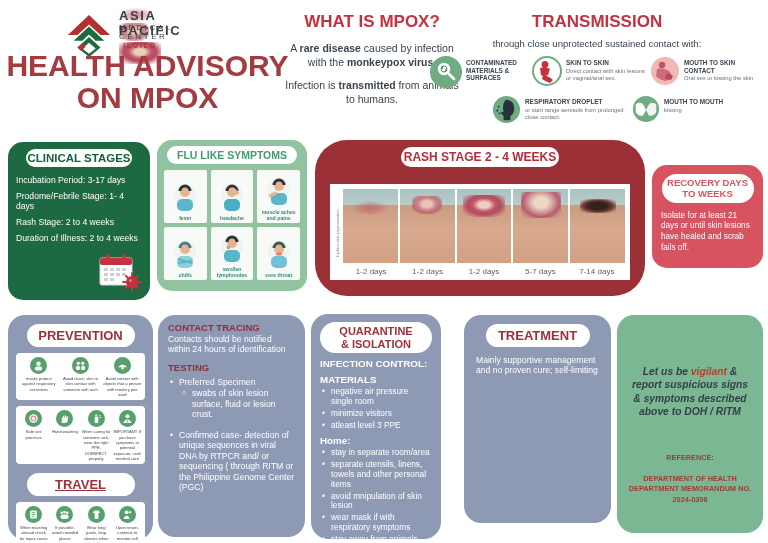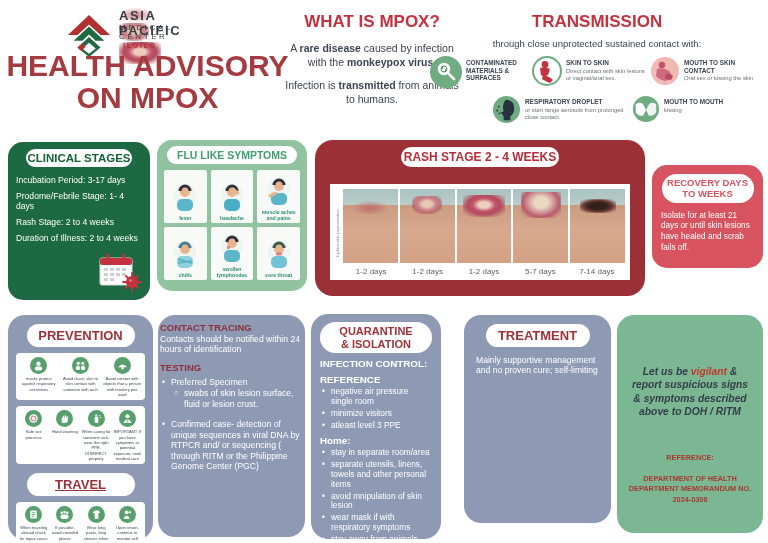--- a/index.html
+++ b/index.html
@@ -41,21 +41,21 @@
 
   
   .flu { left:157px; top:140px; width:150px; height:151px; background:#92c3a0; }
   .flu .pill { margin:6px auto 0; width:130px; padding:3px 0; font-size:10.5px; color:#3f9e6e; }
   .flu-grid { display:grid; grid-template-columns:repeat(3,1fr); gap:4px; margin:6px 7px 0; }
   .flu-tile { background:#f7faf6; border-radius:2px; height:53px; display:flex; flex-direction:column;
               align-items:center; justify-content:flex-end; padding-bottom:2px; }
   .flu-tile .cap { font-size:5.2px; font-weight:bold; color:#2e8f74; text-align:center; line-height:1.2; }
 
   
-  .rash { left:315px; top:140px; width:330px; height:156px; background:#9c3037; border-radius:18px; }
+  .rash { left:315px; top:140px; width:330px; height:156px; background:#9c3037; border-radius:32px; }
   .rash .pill { margin:7px auto 0; width:158px; padding:3px 0; font-size:12px; color:#b72c38; }
   .strip { position:absolute; left:15px; top:44px; width:300px; height:96px; background:#ffffff;
            display:flex; padding:5px 5px 2px; }
   .strip-side { writing-mode:vertical-rl; transform:rotate(180deg); font-size:4.3px; color:#8a8a8a;
                 width:8px; text-align:center; flex:0 0 auto; }
   .panels { flex:1; display:flex; flex-direction:column; }
   .panel-row { flex:1; display:flex; gap:2px; }
   .panel { flex:1; position:relative; overflow:hidden;
            background:linear-gradient(180deg,#a9c2c1 0%,#b9cdc9 21%,#c99b80 21%,#d8a98e 55%,#d3a184 100%); }
   .lesion { position:absolute; left:50%; transform:translateX(-50%); }
@@ -90,21 +90,21 @@
   .treatment .pill  { margin:9px auto 0; width:104px; padding:4px 0; font-size:13px; }
 
   .icon-strip { background:#ffffff; border-radius:4px; margin:6px 8px 0; padding:4px 2px 3px;
                 display:flex; justify-content:space-around; }
   .icol { display:flex; flex-direction:column; align-items:center; width:100%; padding:0 1px; }
   .icol .cap { font-size:4.1px; color:#3c4450; text-align:center; line-height:1.3; margin-top:2px; }
   .gcirc { width:17px; height:17px; border-radius:50%; background:#57a06e; display:flex;
            align-items:center; justify-content:center; flex:0 0 auto; }
   .travel-pill { margin:7px auto 0; width:84px; padding:3px 0; font-size:12px;text-decoration:underline; }
 
-  .d-content { margin:4px 2px 0; }
+  .d-content { margin:4px 10px 0; }
   .d-h { font-size:9.5px; font-weight:800; color:#8e2f3a; margin-top:7px; }
   .d-b { font-size:8.6px; color:#ffffff; line-height:1.22; margin-top:1px; }
   ul.b { list-style:none; margin-top:2px; }
   ul.b > li { font-size:8.6px; color:#ffffff; line-height:1.22; padding-left:11px; position:relative; margin-top:4px; }
   ul.b > li::before { content:"•"; position:absolute; left:2px; }
   ul.b li.sub { padding-left:24px; margin-top:1px; }
   ul.b li.sub::before { content:"○"; left:14px; font-size:7px; top:1px; }
 
   .q-content { margin:3px 9px 0; }
   .q-h { font-size:9.8px; font-weight:800; color:#ffffff; margin-top:5px; }
@@ -494,21 +494,21 @@
     </div>
   </div>
 
   <div class="card slate quarantine">
     <div class="pill">
       <div>QUARANTINE</div>
       <div>&amp; ISOLATION</div>
     </div>
     <div class="q-content">
       <div class="q-h">INFECTION CONTROL:</div>
-      <div class="q-h">REFERENCE</div>
+      <div class="q-h">MATERIALS</div>
       <ul class="b">
         <li>negative air pressure single room</li>
         <li>minimize visitors</li>
         <li>atleast level 3 PPE</li>
       </ul>
       <div class="q-h">Home:</div>
       <ul class="b">
         <li>stay in separate room/area</li>
         <li>separate utensils, linens, towels and other personal items</li>
         <li>avoid mnipulation of skin lesion</li>

